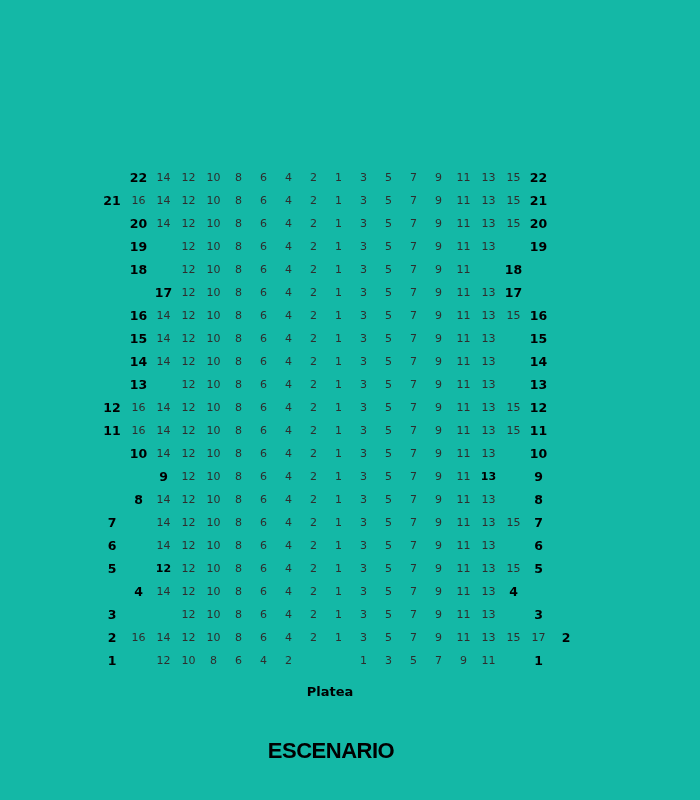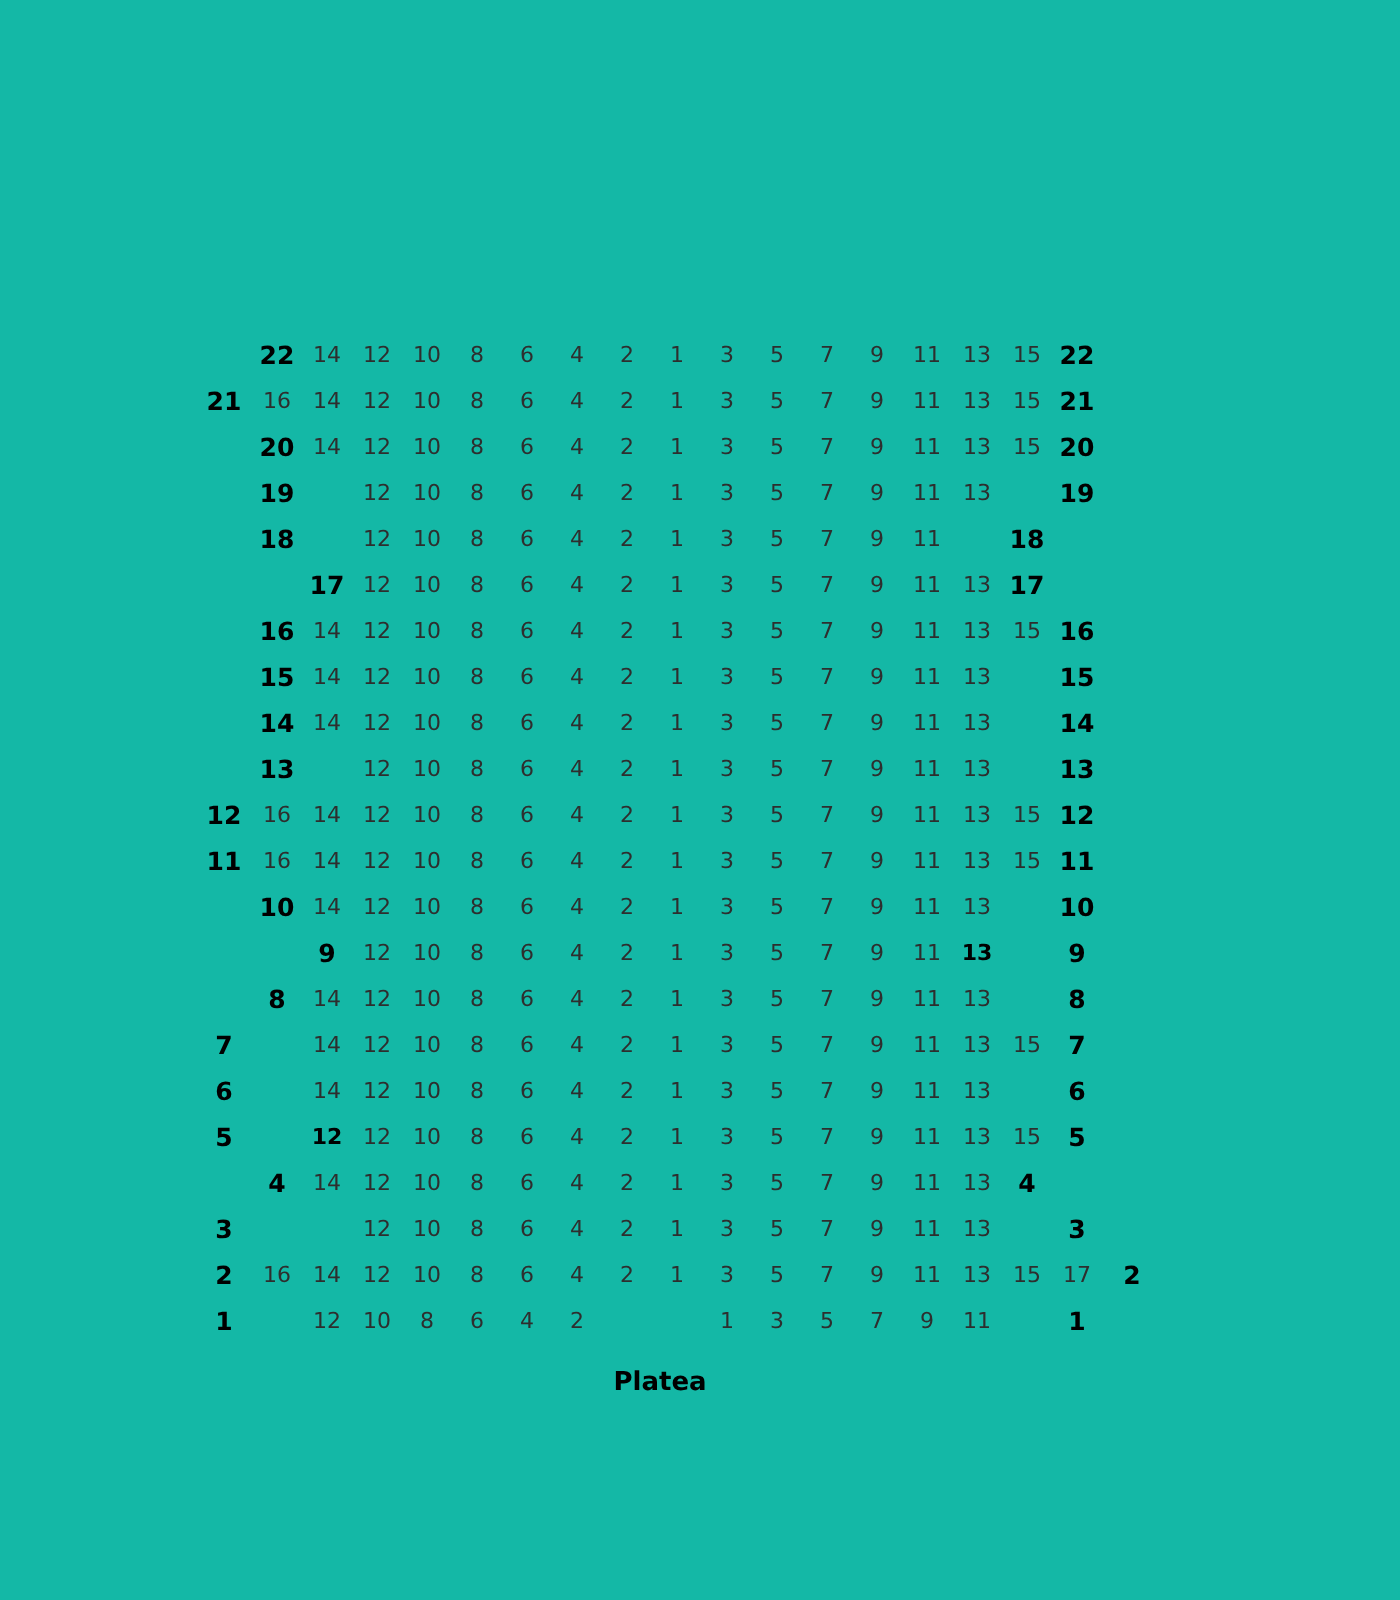--- a/index.html
+++ b/index.html
@@ -487,13 +487,14 @@
       <div class="cell seat">3</div>
       <div class="cell seat">5</div>
       <div class="cell seat">7</div>
       <div class="cell seat">9</div>
       <div class="cell seat">11</div>
       <div class="cell"></div>
       <div class="cell row-label">1</div>
       <div class="cell"></div>
     </div>
   <div class="platea">Platea</div>
+  <div class="escenario">ESCENARIO</div>
 </div>
 
 </body></html>

